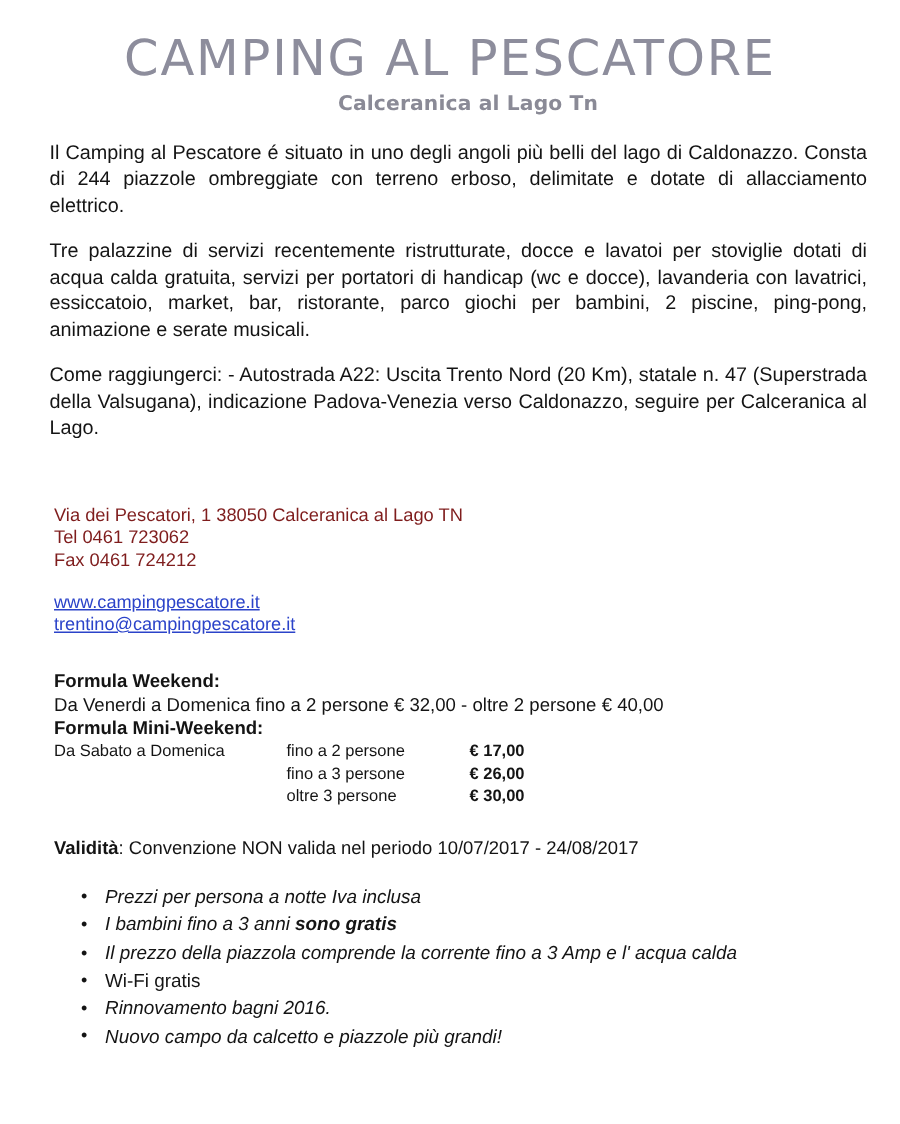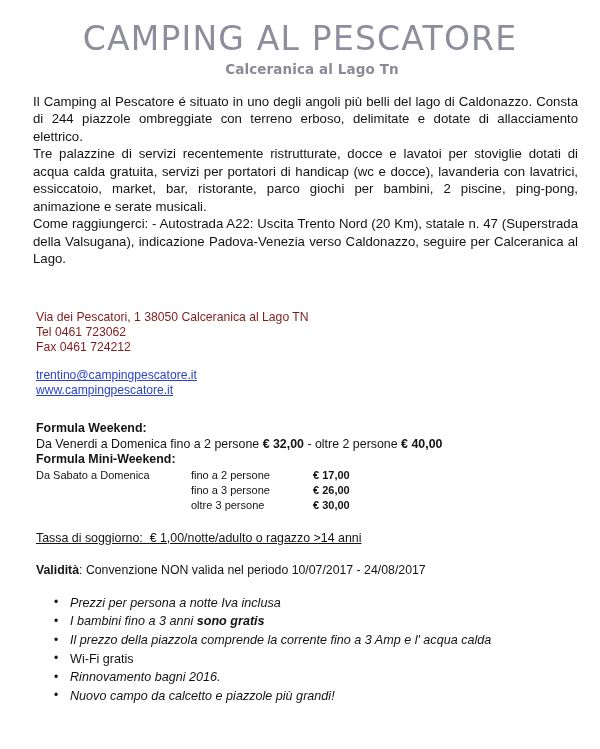--- a/index.html
+++ b/index.html
@@ -51,21 +51,21 @@
   .prose {
     margin: 0 12px 0 33px;
     padding-right: 10px;
   }
   .para {
     font-size: 13.2px;
     line-height: 17.5px;
     text-align: justify;
     margin: 0;
   }
-  .para + .para { }
+  .para + .para { margin-top: 13px; }
 
   .gap-intro { height: 16px; }
 
   
   .contact {
     margin: 42px 0 0 36px;
     font-size: 12.2px;
     line-height: 15.2px;
   }
   .contact-head {
@@ -88,21 +88,21 @@
     display: block;
     width: max-content;
   }
 
   
   .pricing {
     margin: 24px 0 0 36px;
     font-size: 12.4px;
     line-height: 15.4px;
   }
-  .pricing b { font-weight: bold; }
+  .pricing b { font-weight: normal; }
   .row-label { font-weight: bold; }
 
   .ptable {
     border-collapse: collapse;
     margin-top: 0px;
   }
   .ptable td {
     padding: 0;
     font-size: 11px;
     line-height: 15.4px;
@@ -167,22 +167,22 @@
     <p class="para">Come raggiungerci: - Autostrada A22: Uscita Trento Nord (20 Km), statale n. 47 (Superstrada della Valsugana), indicazione Padova-Venezia verso Caldonazzo, seguire per Calceranica al Lago.</p>
   </div>
 
   <div class="contact">
     <div class="contact-line">Via dei Pescatori, 1 38050 Calceranica al Lago TN</div>
     <div class="contact-line">Tel 0461 723062</div>
     <div class="contact-line">Fax 0461 724212</div>
   </div>
 
   <div class="links">
+    <a href="#">www.campingpescatore.it</a>
     <a href="#">trentino@campingpescatore.it</a>
-    <a href="#">www.campingpescatore.it</a>
   </div>
 
   <div class="pricing">
 
     <div>
       <span class="row-label">Formula Weekend</span><span class="row-label">:</span>
     </div>
 
     <div><span>Da Venerdi a Domenica fino a 2 persone </span><b>€ 32,00</b><span> - oltre 2 persone </span><b>€ 40,00</b></div>
 
@@ -204,21 +204,20 @@
         </tr>
         <tr>
           <td class="col-when"></td>
           <td class="col-who">oltre 3 persone</td>
           <td class="col-price">€ 30,00</td>
         </tr>
       </tbody>
     </table>
   </div>
 
-  <div class="tassa">Tassa di soggiorno:  € 1,00/notte/adulto o ragazzo &gt;14 anni</div>
 
   <div class="validita"><b>Validità</b><span>: Convenzione NON valida nel periodo 10/07/2017 - 24/08/2017</span></div>
 
   <ul class="bullets">
     <li><span>Prezzi per persona a notte Iva inclusa</span></li>
     <li><span>I bambini fino a 3 anni </span><b>sono gratis</b></li>
     <li><span>Il prezzo della piazzola comprende la corrente fino a 3 Amp e l' acqua calda</span></li>
     <li class="upright"><span>Wi-Fi gratis</span></li>
     <li><span>Rinnovamento bagni 2016.</span></li>
     <li><span>Nuovo campo da calcetto e piazzole più grandi!</span></li>

